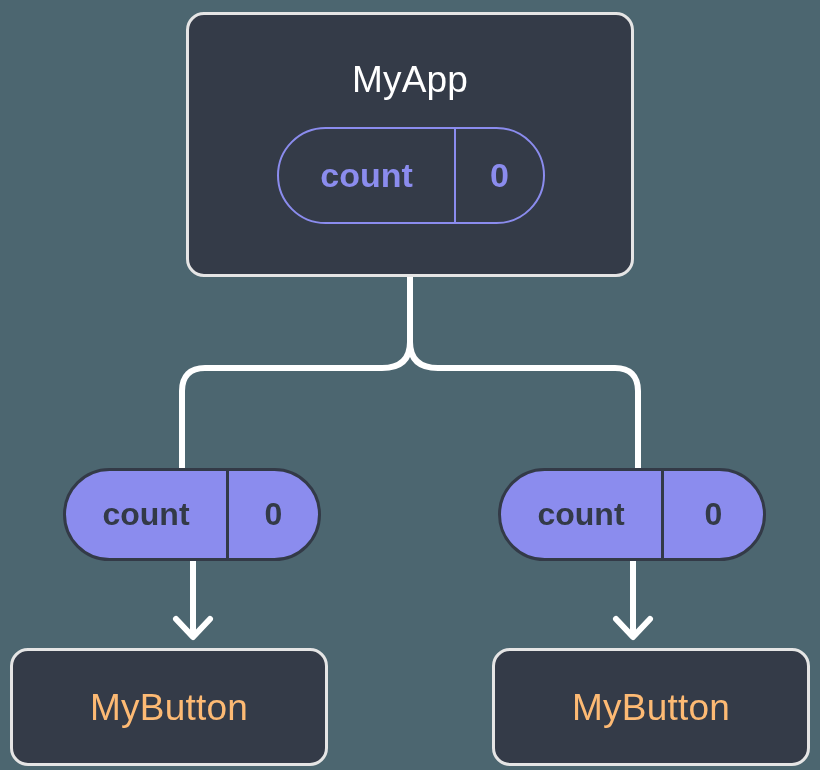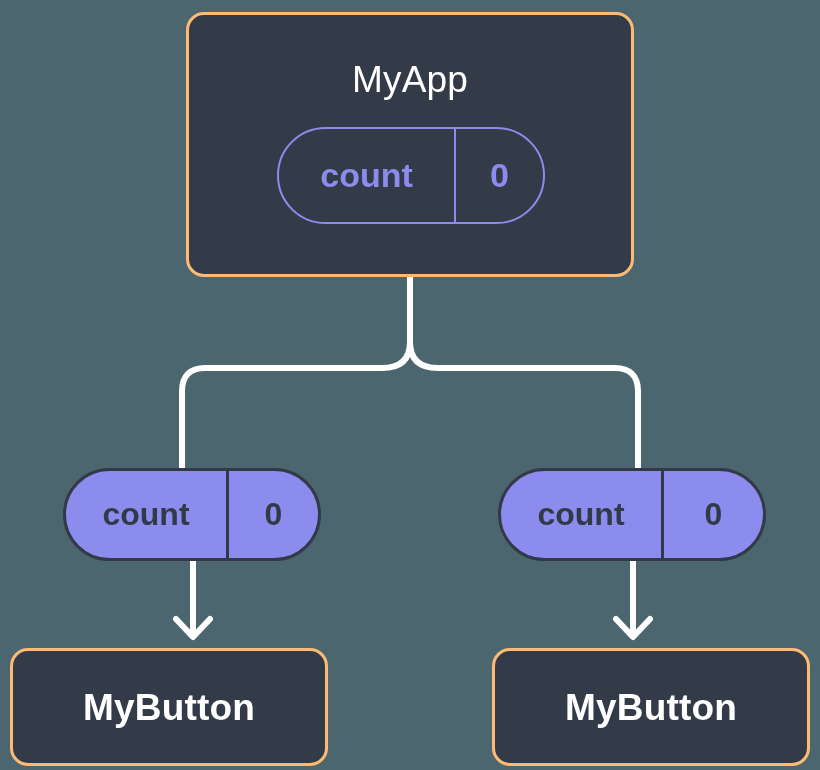--- a/index.html
+++ b/index.html
@@ -25,21 +25,21 @@
     width: 820px;
     height: 770px;
     pointer-events: none;
   }
 
   
   .node-box {
     position: absolute;
     box-sizing: border-box;
     background: #343b48;
-    border: 3px solid #fdba74;
+    border: 3px solid #e5e5e5;
     border-radius: 18px;
   }
   #node-myapp {
     left: 186px;
     top: 12px;
     width: 448px;
     height: 265px;
     display: flex;
     flex-direction: column;
     align-items: center;
@@ -140,26 +140,25 @@
   #node-button-right {
     left: 492px;
     top: 648px;
     width: 318px;
     height: 118px;
     display: flex;
     align-items: center;
     justify-content: center;
   }
   .leaf-title {
-    color: #ffffff;
+    color: #fdba74;
     font-size: 37px;
     letter-spacing: 0.2px;
     line-height: 1;
     white-space: nowrap;
-    font-weight: bold;
   }
 
   
   #node-myapp { z-index: 3; }
   .pill { z-index: 4; }
   #node-button-left, #node-button-right { z-index: 3; }
   #connector-layer { z-index: 2; }
 </style>
 </head>
 <body>

